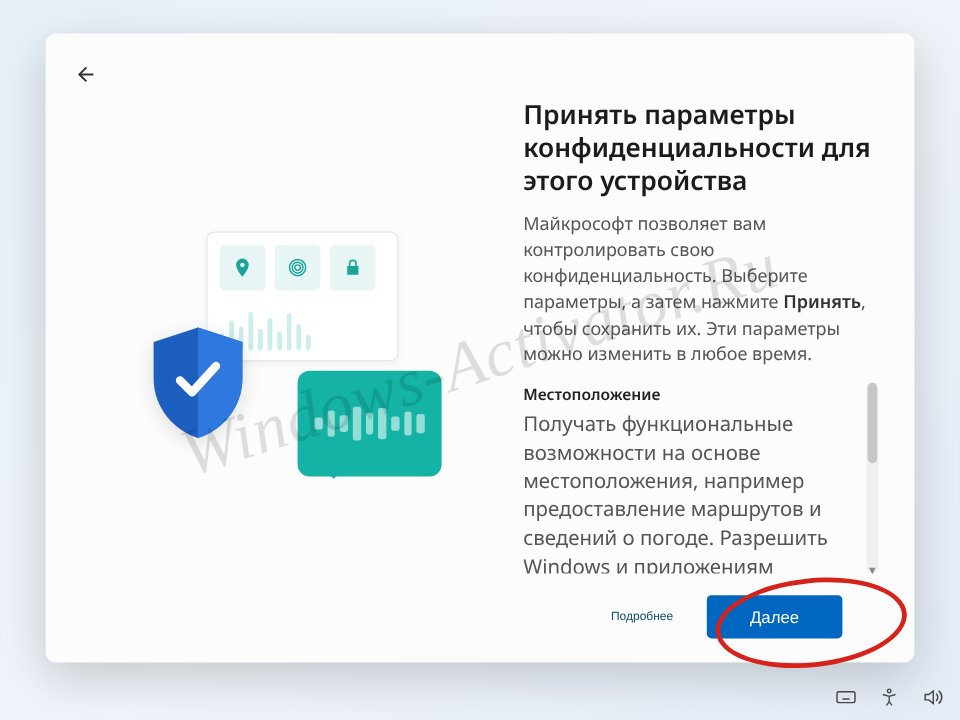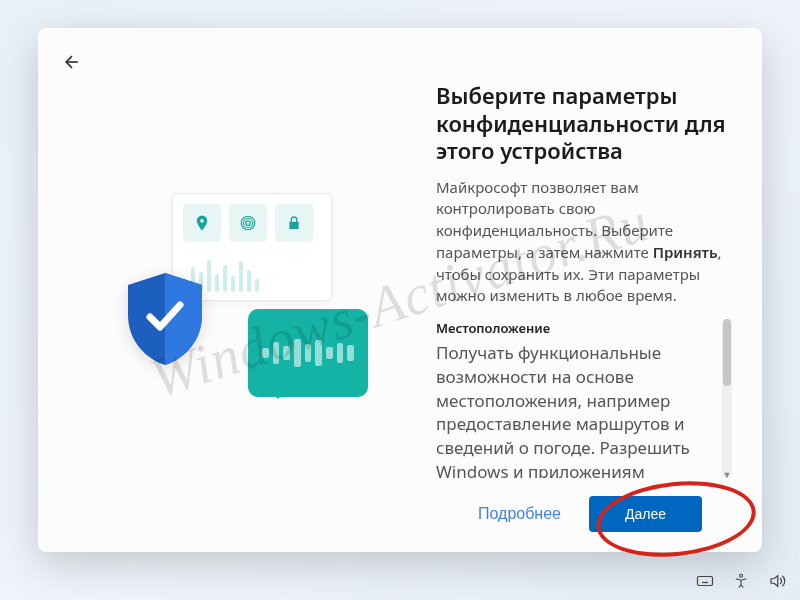--- a/index.html
+++ b/index.html
@@ -149,21 +149,21 @@
     .toggle::after {
       content:""; position:absolute; right:3px; top:3px; width:14px; height:14px;
       border-radius:50%; background:#fff;
     }
     .toggle-label { font-size:12.5px; color:#222; }
     .footer {
       display: flex; justify-content: flex-end; align-items: center;
       gap: 28px; padding: 10px 30px 20px 30px;
     }
     .link-btn {
-      color: #3b82f6; font-size: 16px; cursor:pointer; background:none; border:none;
+      color: #0c4a6e; font-size: 10px; cursor:pointer; background:none; border:none;
     }
     .primary-btn {
       background: #0067c0; color: #fff; border: none;
       padding: 10px 36px; font-size: 14px; border-radius: 4px; cursor:pointer;
     }
     .circle-highlight {
       position: absolute;
       right: 44px; bottom: 44px;
       width: 160px; height: 74px;
       border: 4px solid #d6231a;
@@ -246,21 +246,21 @@
         </div>
         <svg class="shield" viewBox="0 0 86 96">
           <path d="M43 2 L80 14 V44 C80 70 62 88 43 94 C24 88 6 70 6 44 V14 Z" fill="#1d5fbf"></path>
           <path d="M43 2 L80 14 V44 C80 70 62 88 43 94 Z" fill="#2f78e0"></path>
           <path d="M28 46 l10 10 l20 -22" fill="none" stroke="#fff" stroke-width="7" stroke-linecap="round" stroke-linejoin="round"></path>
         </svg>
       </div>
     </div>
 
     <div class="right">
-      <h1 class="title">Выберите параметры конфиденциальности для этого устройства</h1>
+      <h1 class="title">Принять параметры конфиденциальности для этого устройства</h1>
       <p class="intro">
         <span>Майкрософт позволяет вам контролировать свою конфиденциальность. Выберите параметры, а затем нажмите </span><b>Принять</b><span>, чтобы сохранить их. Эти параметры можно изменить в любое время.</span>
       </p>
 
       <div class="scroll-wrap">
         <div class="scroll">
 
           <div>
             <div class="section-title">Местоположение</div>
             <div class="section-body">Получать функциональные возможности на основе местоположения, например предоставление маршрутов и сведений о погоде. Разрешить Windows и приложениям запрашивать данные о вашем местоположении и позволить корпорации Майкрософт использовать их, чтобы она могла улучшать службы определения местоположения.</div>

